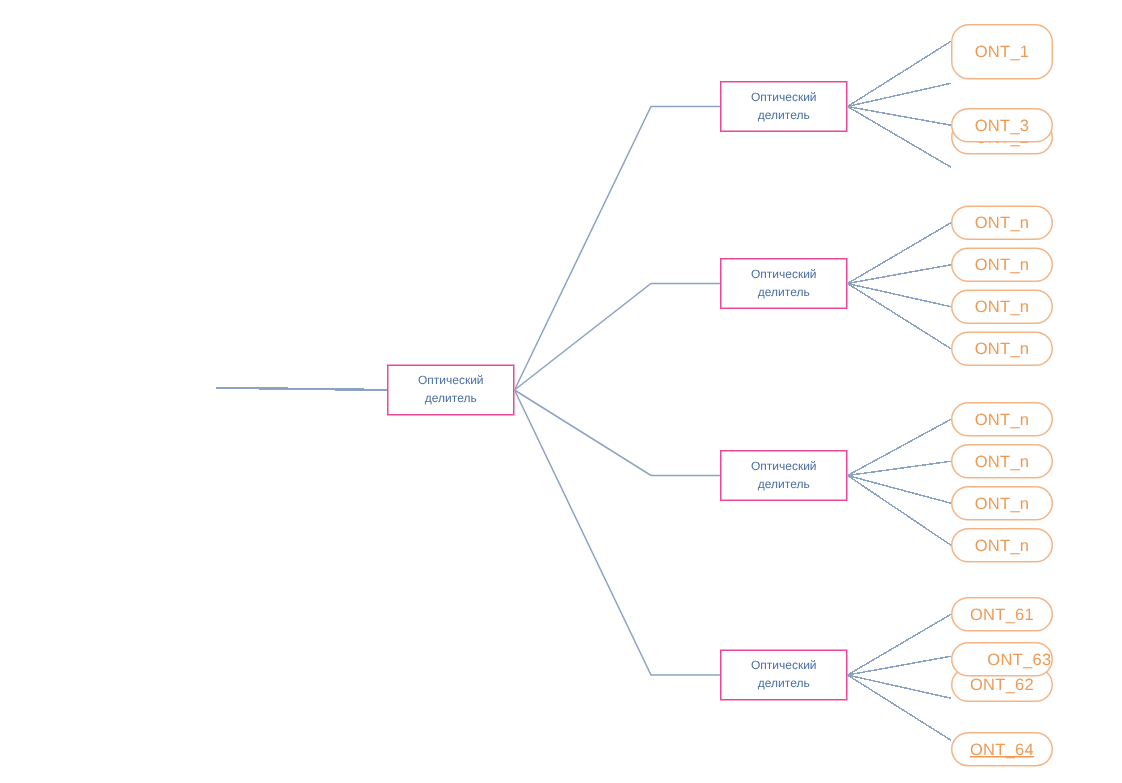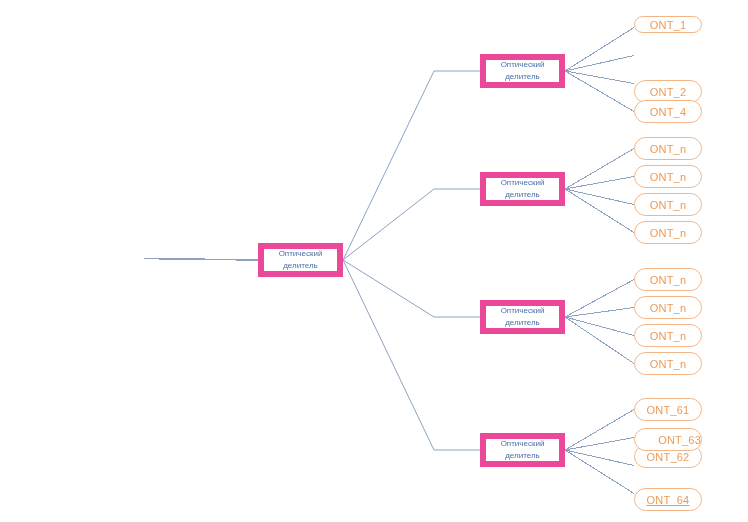--- a/index.html
+++ b/index.html
@@ -51,21 +51,21 @@
 
   
   .splitter-node {
     position: absolute;
     box-sizing: border-box;
     display: flex;
     flex-direction: column;
     align-items: center;
     justify-content: center;
     background: #ffffff;
-    border: 6px solid #ec4899;
+    border: 1px solid #ec4899;
     color: #4A6FA5;
     font-size: 8px;
     line-height: 1.45;
     text-align: center;
   }
   .splitter-node .ln {
     display: block;
     white-space: nowrap;
   }
 
@@ -114,28 +114,28 @@
     </svg>
   <div id="node-layer">
       <div class="splitter-node" style="left: 258px; top: 243px; width: 85px; height: 34px;">
         <span class="ln">Оптический</span>
         <span class="ln">делитель</span>
       </div>
       <div class="splitter-node" style="left: 480px; top: 54px; width: 85px; height: 34px;">
         <span class="ln">Оптический</span>
         <span class="ln">делитель</span>
       </div>
-      <div class="ont-node" style="left: 634px; top: 16px; width: 68px; height: 17px;">
+      <div class="ont-node" style="left: 634px; top: 16px; width: 68px; height: 37px;">
         <span>ONT_1</span>
       </div>
       <div class="ont-node" style="left: 634px; top: 44px; width: 68px; height: 23px; margin-top: 36px;">
         <span>ONT_2</span>
       </div>
-      <div class="ont-node" style="left: 634px; top: 100px; width: 68px; height: 23px;">
-        <span>ONT_4</span>
+      <div class="ont-node" style="left: 634px; top: 72px; width: 68px; height: 23px;">
+        <span>ONT_3</span>
       </div>
       <div class="splitter-node" style="left: 480px; top: 172px; width: 85px; height: 34px;">
         <span class="ln">Оптический</span>
         <span class="ln">делитель</span>
       </div>
       <div class="ont-node" style="left: 634px; top: 137px; width: 68px; height: 23px;">
         <span>ONT_n</span>
       </div>
       <div class="ont-node" style="left: 634px; top: 165px; width: 68px; height: 23px;">
         <span>ONT_n</span>

